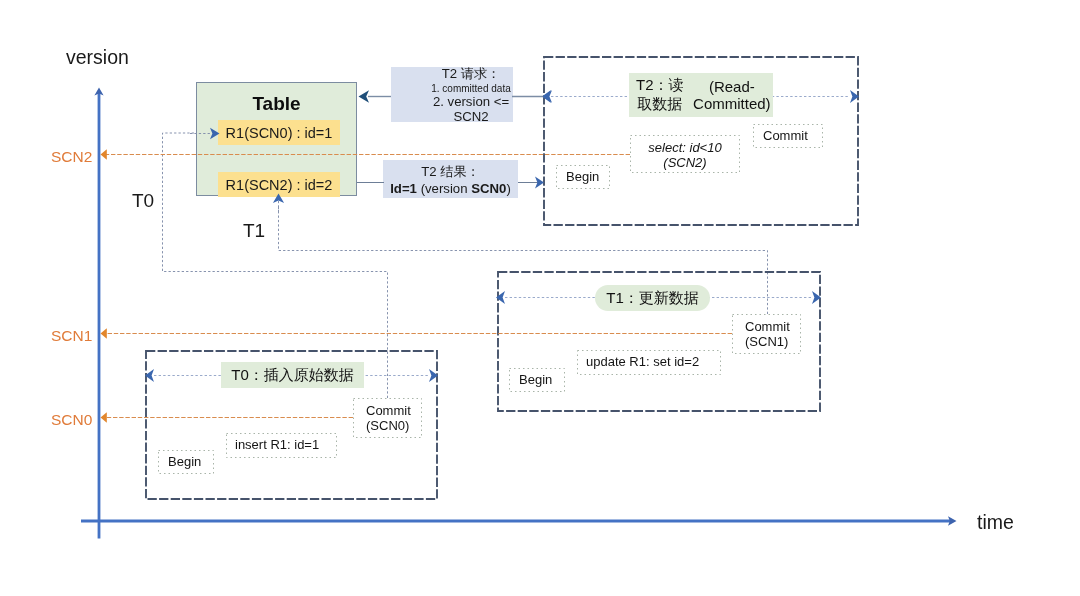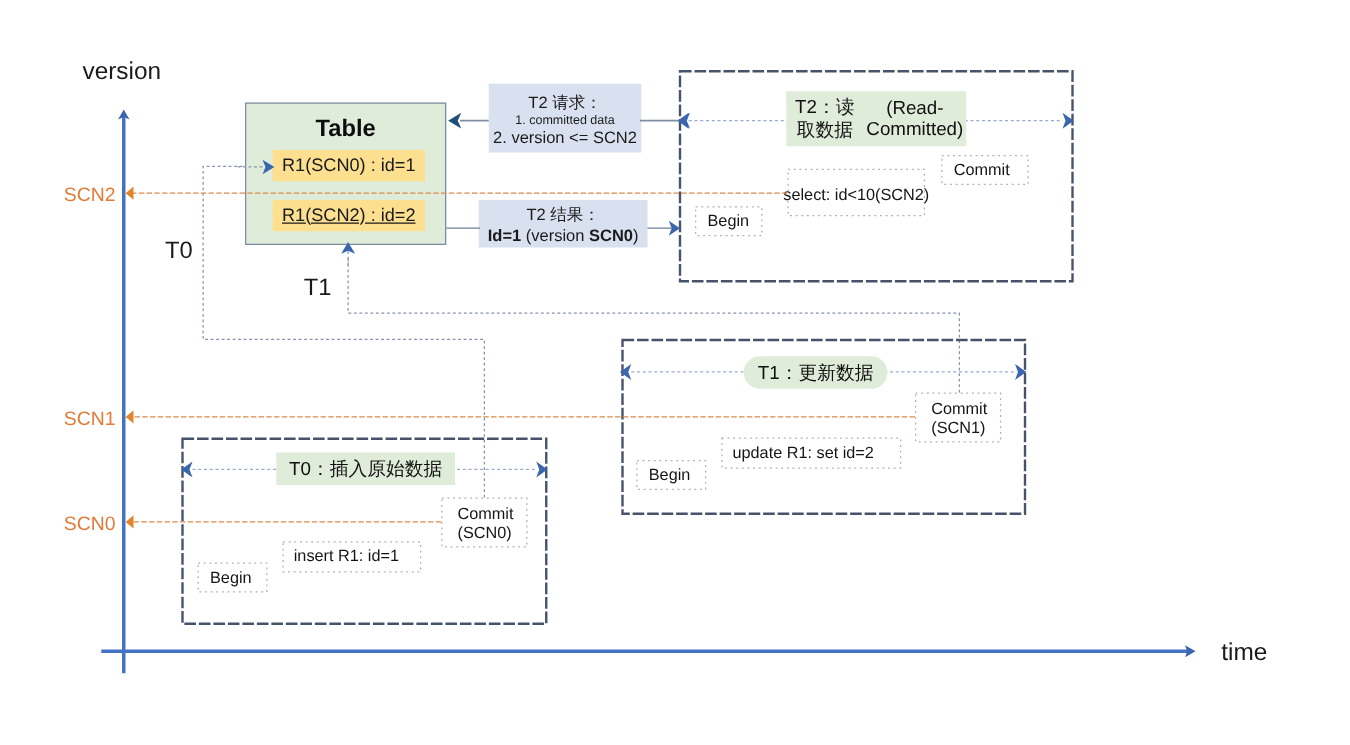--- a/index.html
+++ b/index.html
@@ -84,40 +84,40 @@
   <div class="scn-label" style="left:51px;top:148px;">SCN2</div>
   <div class="scn-label" style="left:51px;top:327px;">SCN1</div>
   <div class="scn-label" style="left:51px;top:411px;">SCN0</div>
 
   <div class="tlabel" style="left:132px;top:190px;">T0</div>
   <div class="tlabel" style="left:243px;top:220px;">T1</div>
 
   <div class="node tablebox" style="left:196px;top:82px;width:161px;height:114px;"></div>
   <div class="tabletitle" style="left:196px;top:93px;width:161px;text-align:center;">Table</div>
   <div class="node row" style="left:218px;top:120px;width:122px;height:25px;">R1(SCN0) : id=1</div>
-  <div class="node row" style="left:218px;top:160px;width:122px;height:25px;text-decoration:underline;">R1(SCN2) : id=2</div>
+  <div class="node row" style="left:218px;top:172px;width:122px;height:25px;">R1(SCN2) : id=2</div>
 
-  <div class="node callout" style="left:391px;top:67px;width:122px;height:55px;flex-direction:column;justify-content:center;">
+  <div class="node callout" style="left:391px;top:67px;width:122px;height:55px;flex-direction:column;justify-content:center;padding-left:38px;">
     <div style="font-size:13.2px;">T2 请求：</div>
     <div style="font-size:10px;">1. committed data</div>
     <div style="font-size:13.2px;">2. version &lt;= SCN2</div>
   </div>
 
   <div class="node callout" style="left:383px;top:160px;width:135px;height:38px;flex-direction:column;justify-content:center;">
     <div style="font-size:13.2px;">T2 结果：</div>
     <div style="font-size:13.2px;text-align:center;"><b>Id=1</b><span> (version </span><b>SCN0</b><span>)</span></div>
   </div>
 
   <div class="dashcontainer" style="left:543px;top:56px;width:315px;height:169px;"></div>
   <div class="node greenlabel" style="left:629px;top:73px;width:144px;height:44px;flex-direction:row;justify-content:center;">
     <div style="font-size:15px;">T2：读取数据</div>
     <div style="font-size:15px;">(Read-Committed)</div>
   </div>
   <div class="node dotbox" style="left:753px;top:124px;width:70px;height:24px;justify-content:flex-start;padding-left:10px;white-space:nowrap;">Commit</div>
-  <div class="node dotbox" style="left:630px;top:137px;width:110px;height:38px;flex-direction:row;justify-content:center;white-space:nowrap;">
+  <div class="node dotbox" style="left:630px;top:137px;width:110px;height:38px;flex-direction:column;justify-content:center;white-space:nowrap;font-style:italic;">
     <div>select: id&lt;10</div>
     <div>(SCN2)</div>
   </div>
   <div class="node dotbox" style="left:556px;top:165px;width:54px;height:24px;justify-content:flex-start;padding-left:10px;white-space:nowrap;">Begin</div>
 
   <div class="dashcontainer" style="left:497px;top:271px;width:323px;height:140px;"></div>
   <div class="node greenlabel" style="left:595px;top:285px;width:115px;height:26px;font-size:15px;border-radius:13px;">T1：更新数据</div>
   <div class="node dotbox" style="left:733px;top:315px;width:69px;height:40px;flex-direction:column;justify-content:center;align-items:flex-start;padding-left:12px;white-space:nowrap;">
     <div>Commit</div>
     <div>(SCN1)</div>

